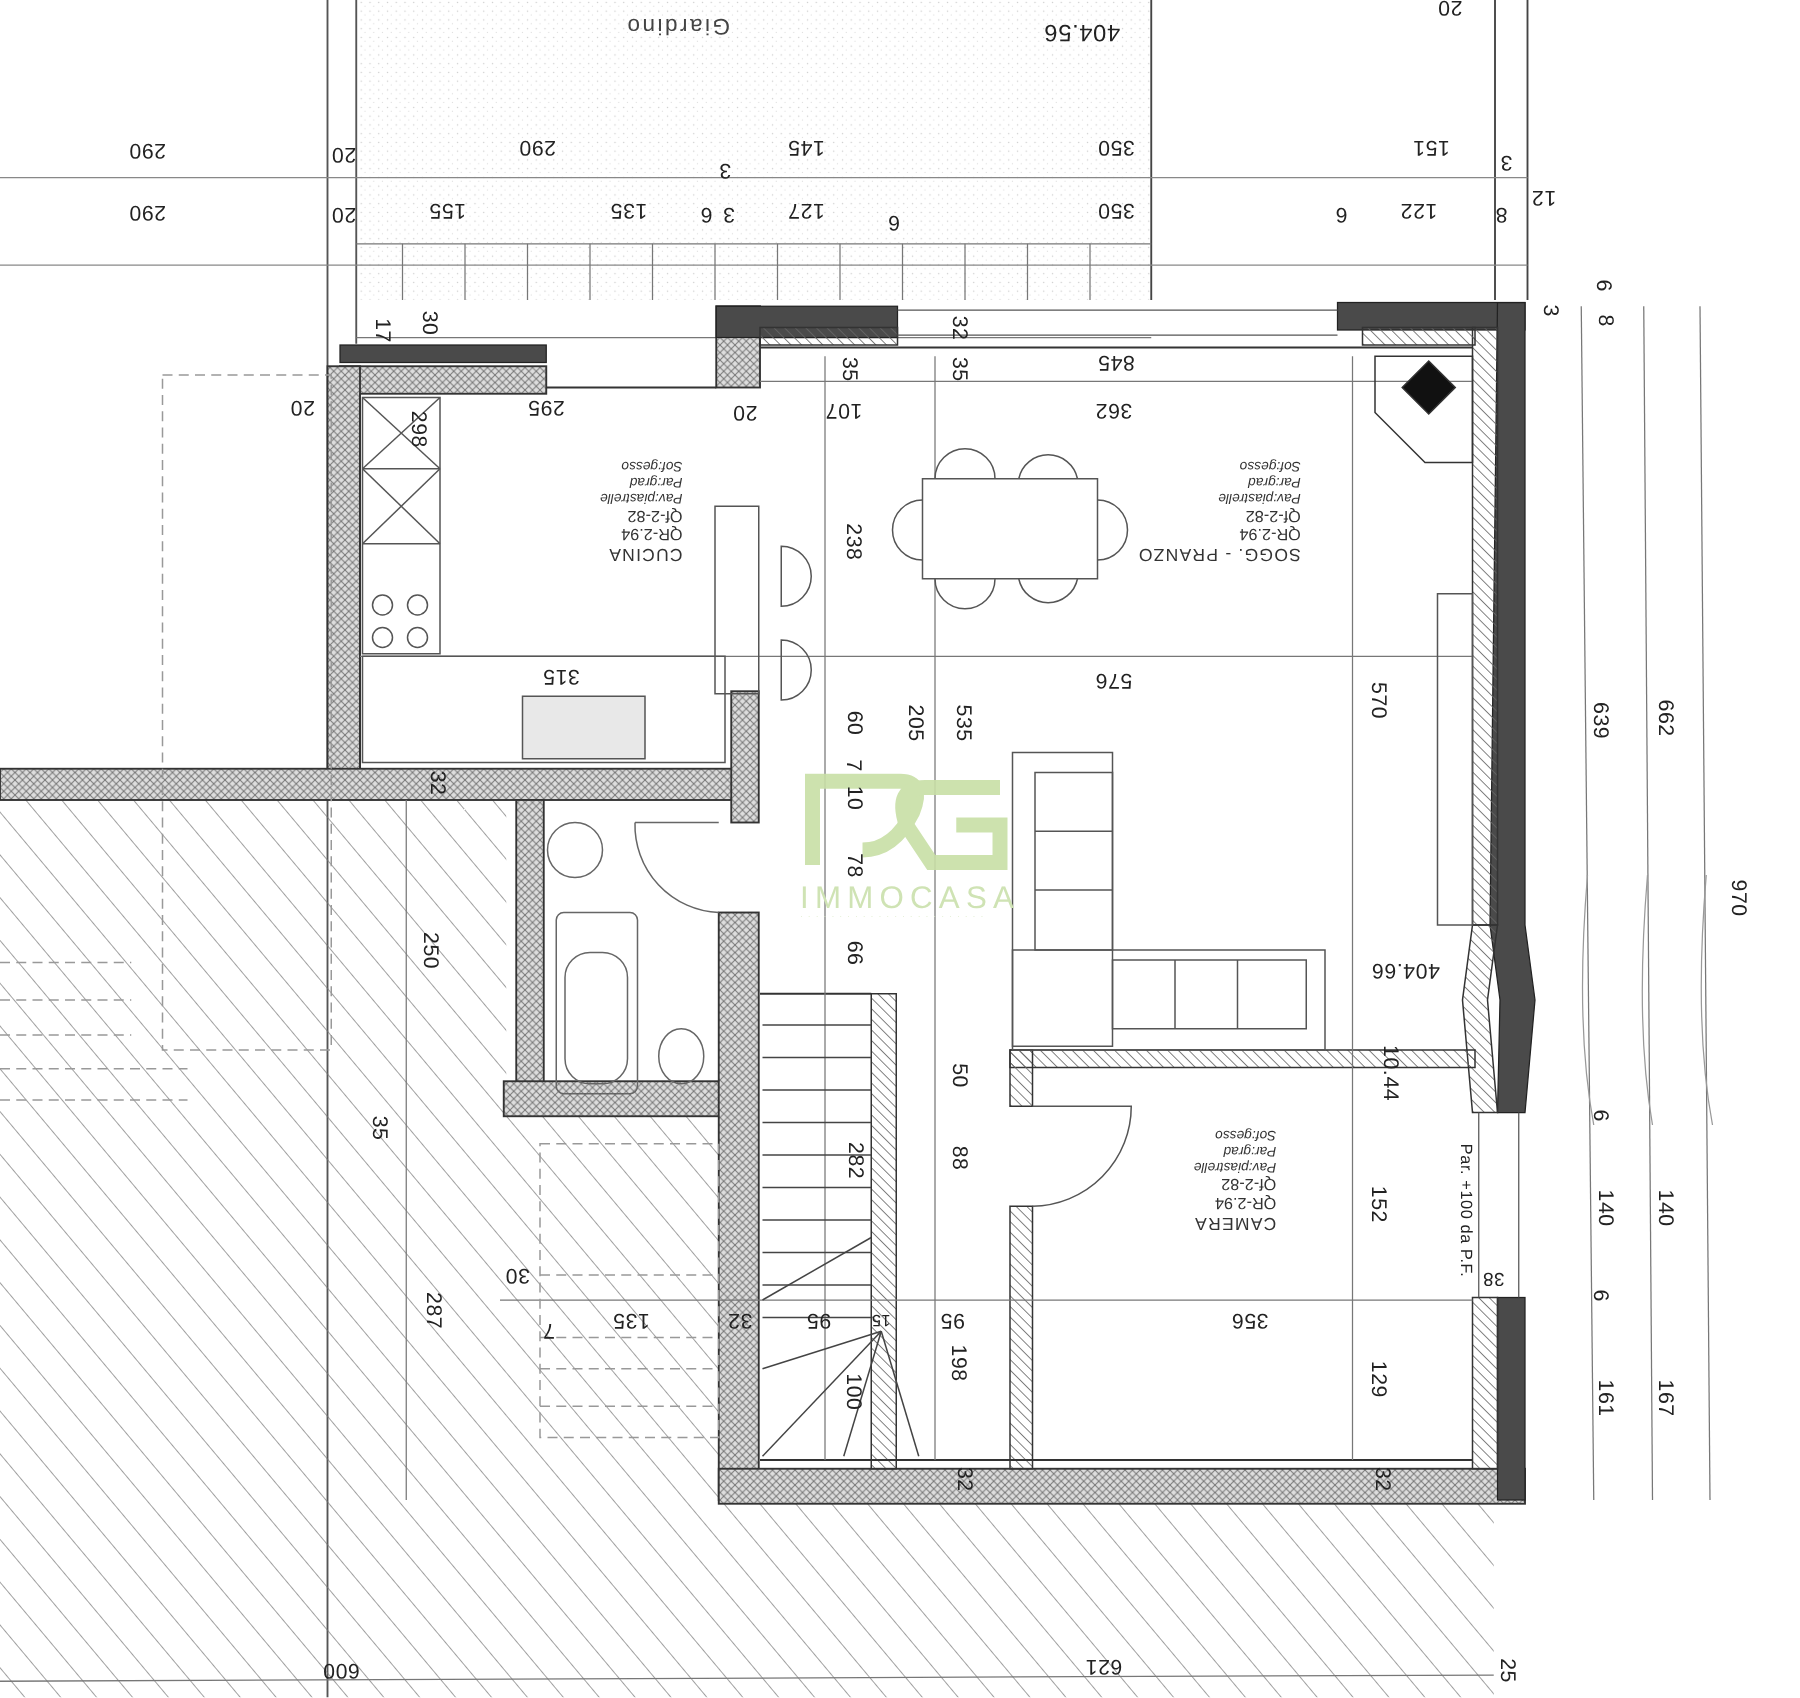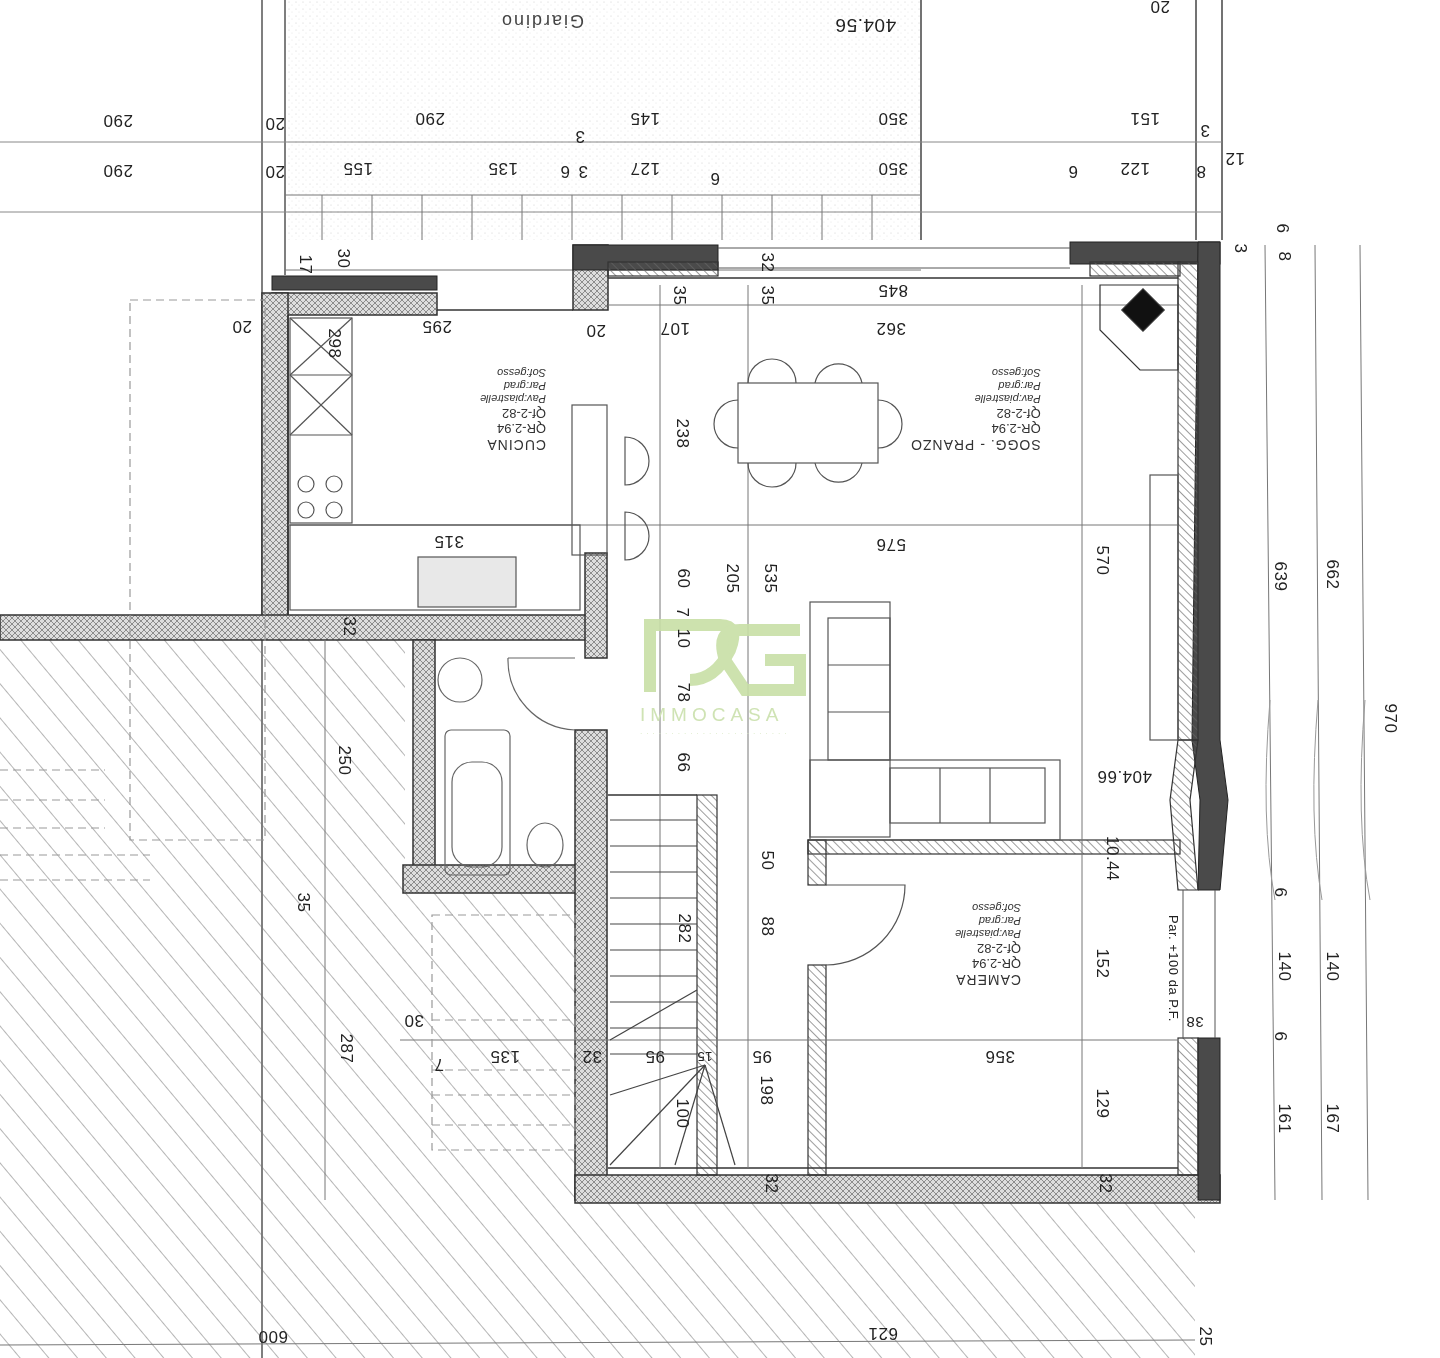--- a/index.html
+++ b/index.html
@@ -3,21 +3,21 @@
 <meta charset="utf-8">
 <style>
   html,body{margin:0;padding:0;background:#fff;}
   body{width:1440px;height:1358px;overflow:hidden;position:relative;font-family:"Liberation Sans",sans-serif;}
   #plan{position:absolute;left:0;top:0;width:1440px;height:1358px;}
   .lbl{position:absolute;font-size:17px;color:#222;transform:rotate(180deg);white-space:nowrap;line-height:1;letter-spacing:0.5px;font-family:"Liberation Sans",sans-serif;}
   .lbl.v{transform:rotate(90deg);}
   .room{position:absolute;transform:rotate(180deg);font-size:13px;color:#333;line-height:1.2;text-align:left;font-family:"Liberation Sans",sans-serif;}
   .room .name{font-size:14px;letter-spacing:1px;}
   .room .sm{font-size:11px;font-style:italic;}
-  .wm-text{position:absolute;left:640px;top:704px;font-size:19px;letter-spacing:5px;color:#cfe3b4;font-family:"Liberation Sans",sans-serif;text-align:center;}
+  .wm-text{position:absolute;left:640px;top:704px;font-size:25px;letter-spacing:5px;color:#cfe3b4;font-family:"Liberation Sans",sans-serif;text-align:center;}
   .wm-sub{position:absolute;left:640px;top:730px;font-size:7px;letter-spacing:1px;color:#dcebc8;font-family:"Liberation Sans",sans-serif;}
   .garden{position:absolute;left:500px;top:10px;font-size:18px;letter-spacing:2px;color:#444;transform:rotate(180deg);font-family:"Liberation Sans",sans-serif;}
 </style>
 </head>
 <body>
 
 <svg id="plan" viewBox="0 0 1440 1358" xmlns="http://www.w3.org/2000/svg">
   <defs>
     <pattern id="hatch" width="22" height="22" patternUnits="userSpaceOnUse" patternTransform="rotate(-40)">
       <line x1="0" y1="0" x2="0" y2="22" stroke="#777" stroke-width="1.1"></line>

